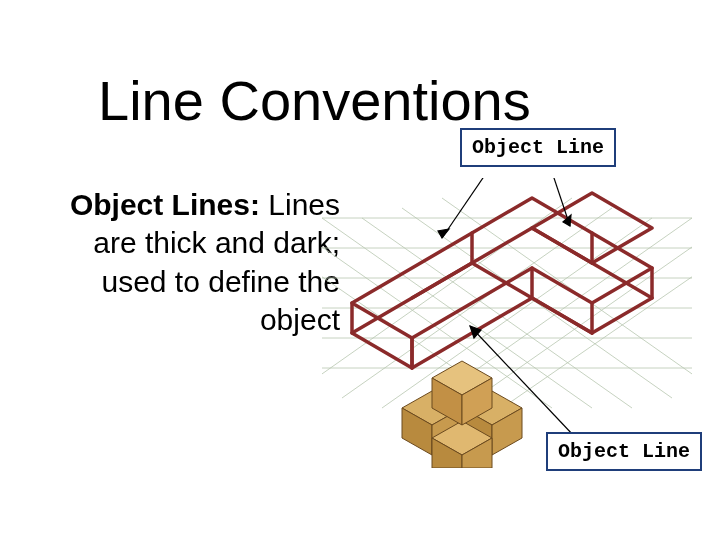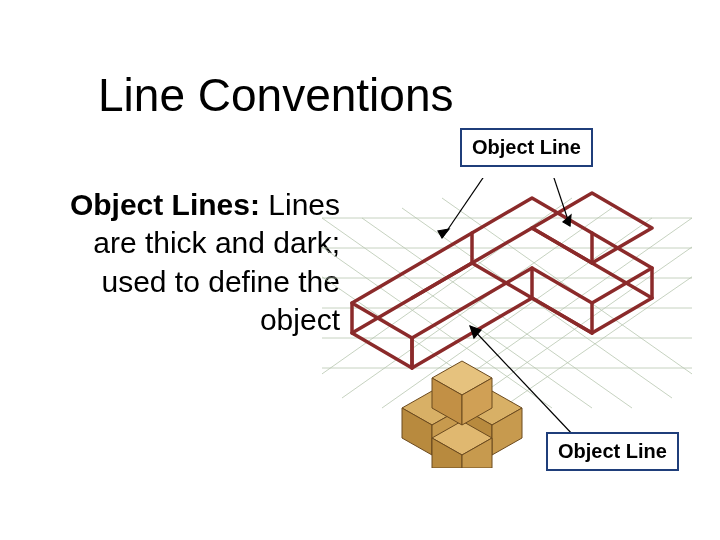--- a/index.html
+++ b/index.html
@@ -9,31 +9,31 @@
     background: #fff;
     position: relative;
     font-family: Verdana, Geneva, sans-serif;
     overflow: hidden;
   }
   .title {
     position: absolute;
     top: 68px;
     left: 98px;
     font-family: Arial, Helvetica, sans-serif;
-    font-size: 46px;
+    font-size: 56px;
     font-weight: 400;
     color: #000;
     letter-spacing: 0px;
   }
   .label-box {
     position: absolute;
     border: 2px solid #1f3e7a;
     background: #fff;
     padding: 6px 10px;
-    font-family: Liberation Sans, sans-serif;
+    font-family: Liberation Mono, monospace;
     font-weight: 700;
     font-size: 20px;
     color: #000;
   }
   .label-top {
     top: 128px;
     left: 460px;
   }
   .label-bottom {
     top: 432px;

